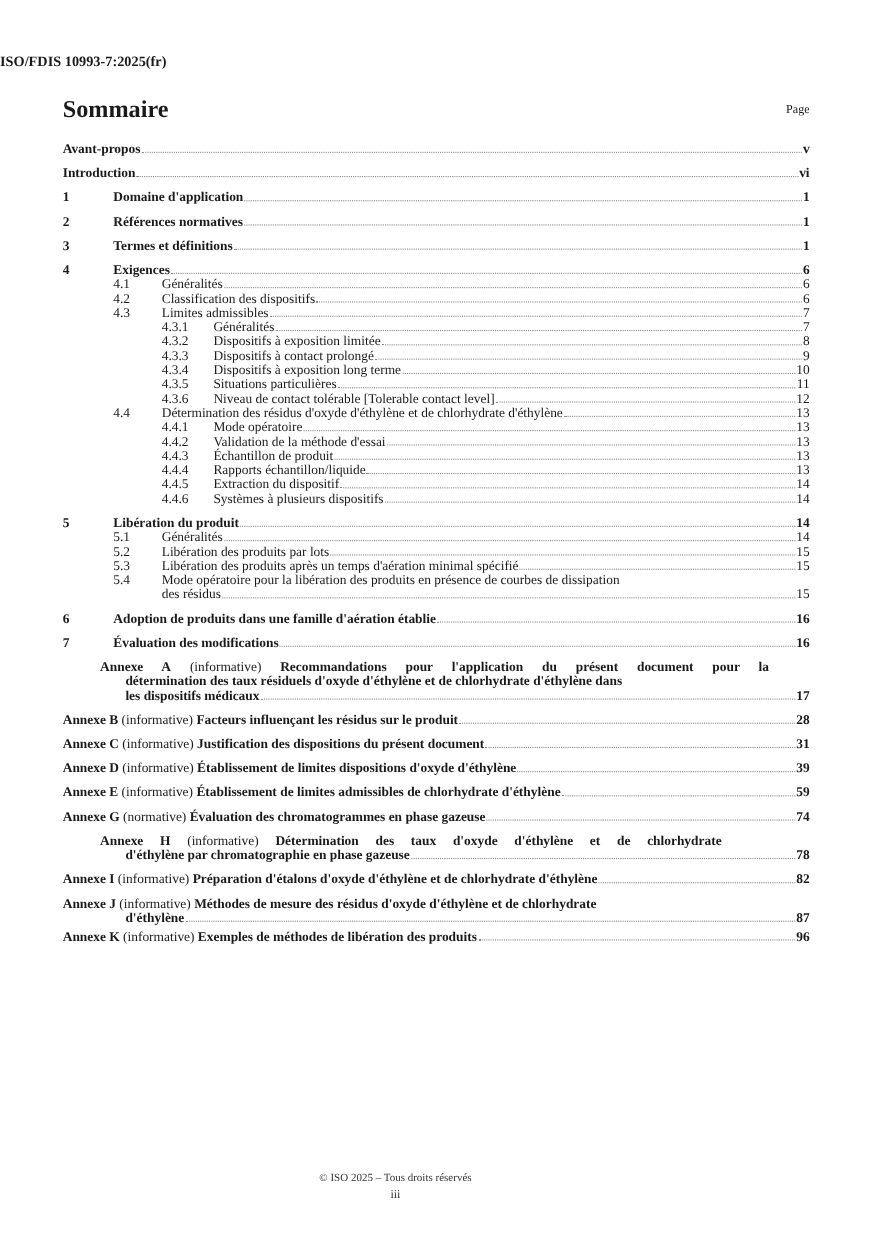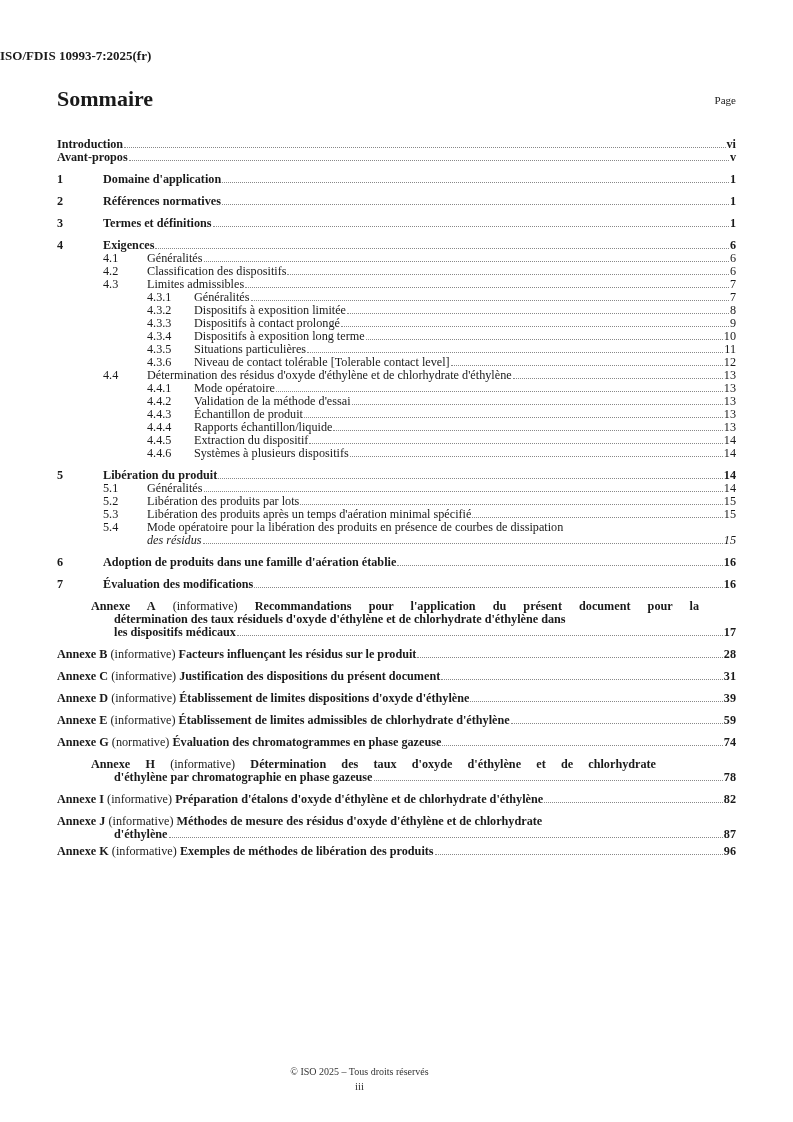--- a/index.html
+++ b/index.html
@@ -38,29 +38,29 @@
 
 <div class="doc-id">ISO/FDIS 10993-7:2025(fr)</div>
 
 <div class="title-row">
   <div class="title">Sommaire</div>
   <div class="page-label">Page</div>
 </div>
 
 <div class="toc">
 
-  <div class="entry lvl0">
-    <span class="text">Introduction</span>
-    <span class="dots"></span>
-    <span class="pg">vi</span>
-  </div>
   <div class="entry lvl0 first">
     <span class="text">Avant-propos</span>
     <span class="dots"></span>
     <span class="pg">v</span>
+  </div>
+  <div class="entry lvl0">
+    <span class="text">Introduction</span>
+    <span class="dots"></span>
+    <span class="pg">vi</span>
   </div>
 
   <div class="entry lvl0">
     <span class="num">1</span>
     <span class="text">Domaine d'application</span>
     <span class="dots"></span>
     <span class="pg">1</span>
   </div>
   <div class="entry lvl0">
     <span class="num">2</span>
@@ -200,21 +200,21 @@
     <span class="num">5.3</span>
     <span class="text">Libération des produits après un temps d'aération minimal spécifié</span>
     <span class="dots"></span>
     <span class="pg">15</span>
   </div>
   <div class="lvl1" style="padding-left:46px;line-height:13px;">
     <div style="display:flex;">
       <span style="width:44px;flex:0 0 auto;">5.4</span>
       <span>Mode opératoire pour la libération des produits en présence de courbes de dissipation</span>
     </div>
-    <div class="entry" style="padding-left:44px;font-style:italic;">
+    <div class="entry" style="padding-left:44px;">
       <span class="text">des résidus</span>
       <span class="dots"></span>
       <span class="pg">15</span>
     </div>
   </div>
 
   <div class="entry lvl0">
     <span class="num">6</span>
     <span class="text">Adoption de produits dans une famille d'aération établie</span>
     <span class="dots"></span>

